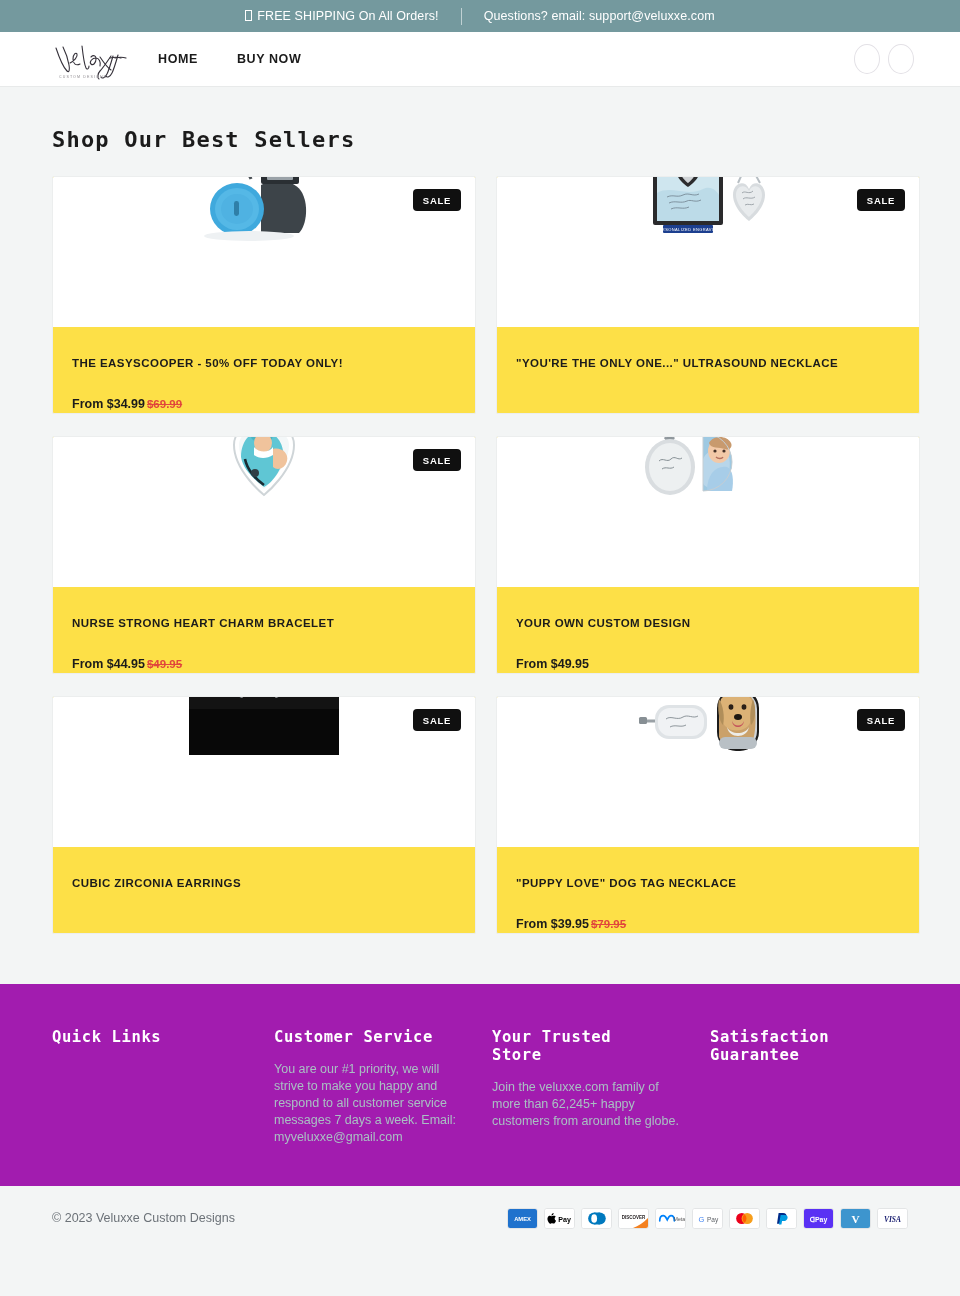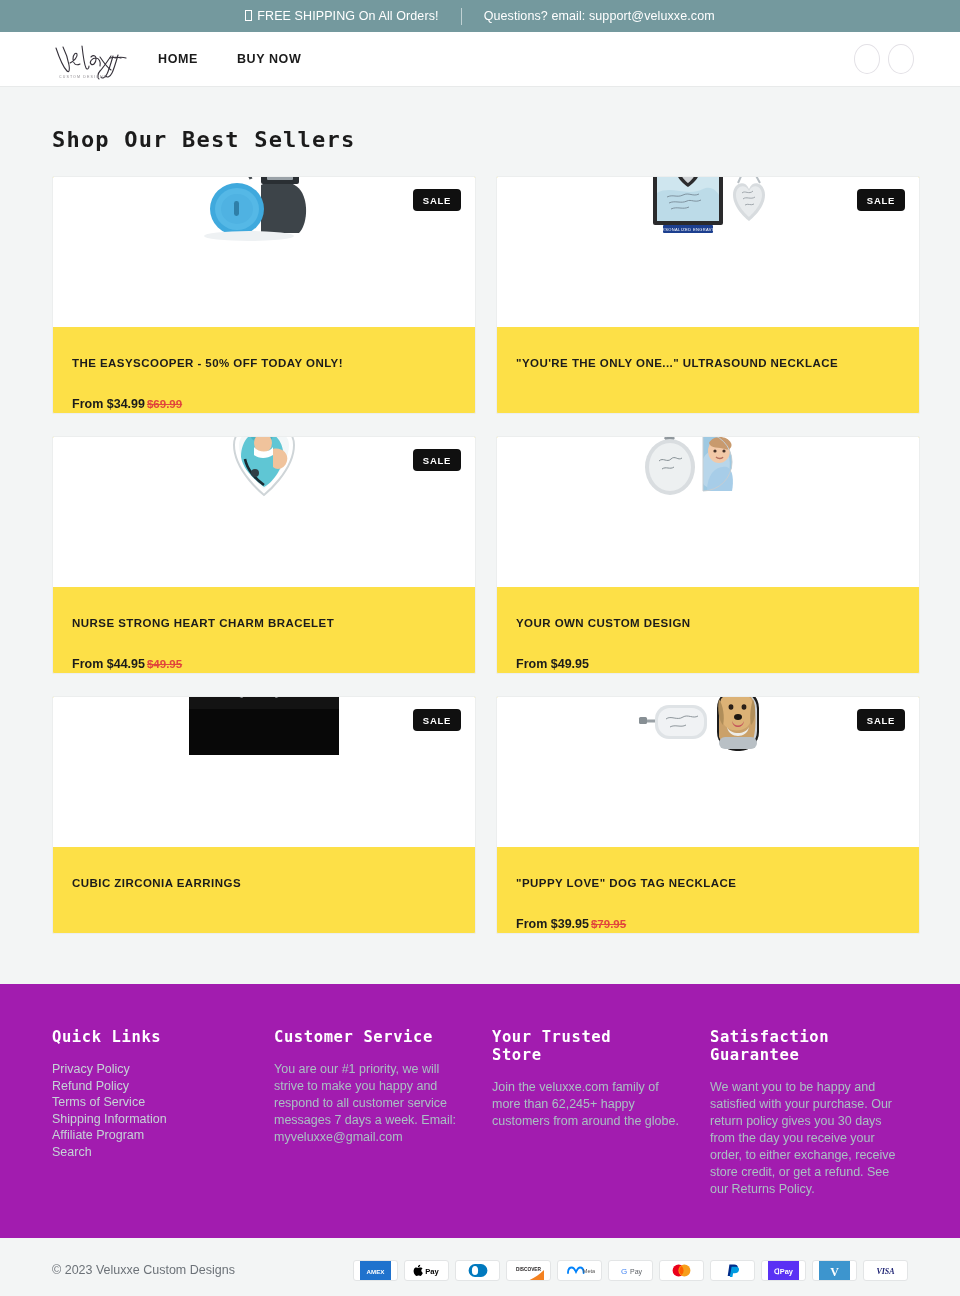--- a/index.html
+++ b/index.html
@@ -185,21 +185,21 @@
     background: #f3f5f5;
     height: 64px;
     display: flex;
     align-items: center;
     justify-content: space-between;
     padding: 0 52px;
   }
   .copyright { color: #6c7278; font-size: 12.5px; }
   .pay-row { display: flex; gap: 6px; align-items: center; }
   .pay {
-    width: 45px; height: 21px;
+    width: 31px; height: 21px;
     background: #ffffff;
     border: 1px solid #e3e5e6;
     border-radius: 3px;
     display: flex;
     align-items: center;
     justify-content: center;
     overflow: hidden;
   }
   .pay svg { display: block; }
 </style>
@@ -418,55 +418,34 @@
       </div>
     </div>
 
   </div>
 </div>
 
 <div class="footer">
 
   <div>
     <div class="f-title">Quick Links</div>
-    <ul class="f-links">
-      <li>
-          <a href="#">Privacy Policy</a>
-        </li>
-      <li>
-          <a href="#">Refund Policy</a>
-        </li>
-      <li>
-          <a href="#">Terms of Service</a>
-        </li>
-      <li>
-          <a href="#">Shipping Information</a>
-        </li>
-      <li>
-          <a href="#">Affiliate Program</a>
-        </li>
-      <li>
-          <a href="#">Search</a>
-        </li>
-    </ul>
   </div>
 
   <div>
     <div class="f-title">Customer Service</div>
     <div class="f-text">You are our #1 priority, we will strive to make you happy and respond to all customer service messages 7 days a week. Email: myveluxxe@gmail.com</div>
   </div>
 
   <div>
     <div class="f-title">Your Trusted Store</div>
     <div class="f-text">Join the veluxxe.com family of more than 62,245+ happy customers from around the globe.</div>
   </div>
 
   <div>
     <div class="f-title">Satisfaction Guarantee</div>
-    <div class="f-text">We want you to be happy and satisfied with your purchase. Our return policy gives you 30 days from the day you receive your order, to either exchange, receive store credit, or get a refund. See our Returns Policy.</div>
   </div>
 
 </div>
 
 <div class="bottom">
   <div class="copyright">© 2023 Veluxxe Custom Designs</div>
   <div class="pay-row">
 
     <div class="pay">
       <svg width="31" height="21" viewBox="0 0 31 21">

